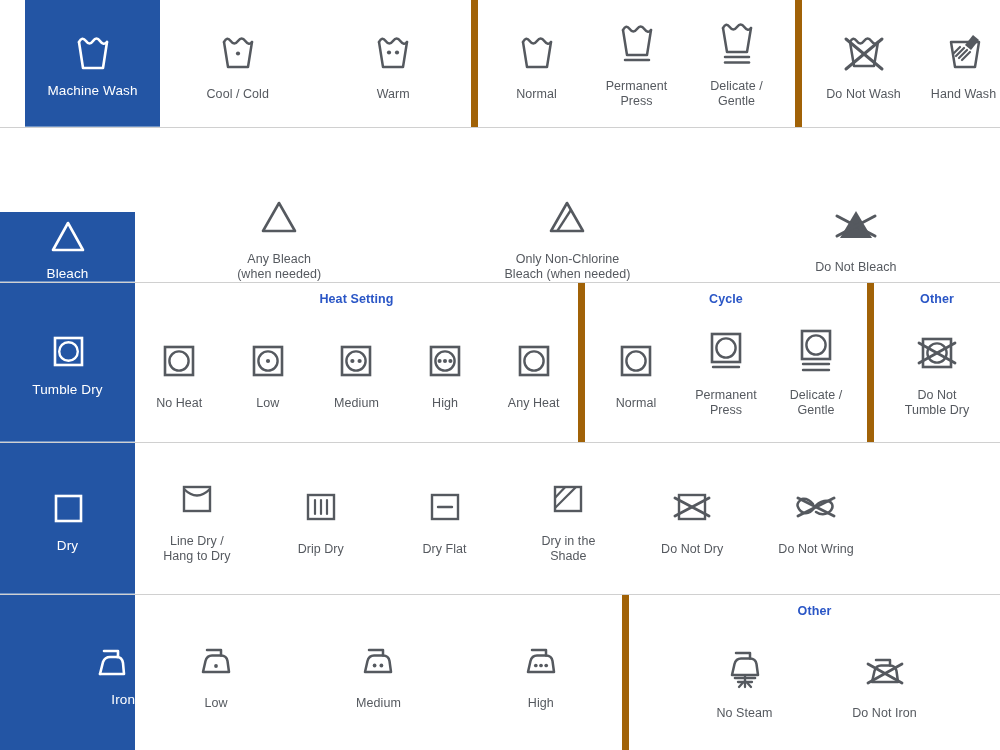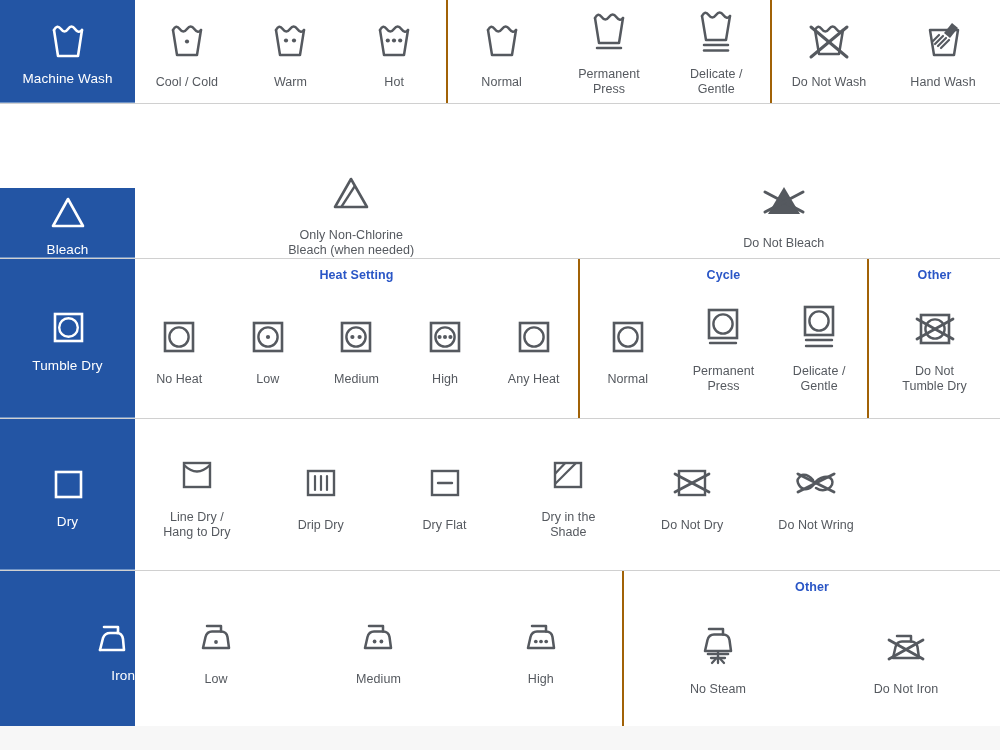--- a/index.html
+++ b/index.html
@@ -16,21 +16,21 @@
     background:#f7f7f7;
   }
   .row{
     display:flex;
     position:relative;
     background:#ffffff;
     border-bottom:1px solid #d0d0d0;
     box-sizing:border-box;
   }
   .row:last-child{border-bottom:none;}
-  .row.r1{height:104px;}
+  .row.r1{height:128px;padding-left:25px;}
   .row.r2{height:155px;align-items:flex-end;}
   .row.r3{height:160px;}
   .row.r4{height:152px;}
   .row.r5{height:155px;}
 
   
   .cat{
     width:135px;min-width:135px;
     background:#2355a4;
     color:#ffffff;
@@ -54,21 +54,21 @@
     position:relative;
     display:flex;
     box-sizing:border-box;
   }
   .group{
     position:relative;
     display:flex;
     flex-direction:column;
     box-sizing:border-box;
   }
-  .group + .group{border-left:2px solid #a16207;}
+  .group + .group{border-left:7px solid #a16207;align-items:center;}
   .grp-title{
     text-align:center;
     color:#2a56c6;
     font-size:12.5px;
     font-weight:bold;
     padding-top:9px;
     height:20px;
     box-sizing:border-box;
     letter-spacing:.1px;
   }
@@ -137,34 +137,20 @@
                   <g fill="none" stroke="#55595f" stroke-width="2.5" stroke-linejoin="round" stroke-linecap="round">
                     <path d="M9 11 L13 36 L33 36 L37 11"></path>
                     <path d="M9 11 Q12 5 15.7 10 Q19.3 15 23 10 Q26.7 5 30.3 10 Q34 15 37 11"></path>
                   </g>
                   <circle cx="19" cy="21.5" r="2.1" fill="#55595f"></circle>
                   <circle cx="27" cy="21.5" r="2.1" fill="#55595f"></circle>
                 </svg>
             </div>
             <div class="cap">Warm</div>
           </div>
-          <div class="item">
-            <div class="glyph">
-              <svg width="46" height="42" viewBox="0 0 46 42">
-                  <g fill="none" stroke="#55595f" stroke-width="2.5" stroke-linejoin="round" stroke-linecap="round">
-                    <path d="M9 11 L13 36 L33 36 L37 11"></path>
-                    <path d="M9 11 Q12 5 15.7 10 Q19.3 15 23 10 Q26.7 5 30.3 10 Q34 15 37 11"></path>
-                  </g>
-                  <circle cx="16.8" cy="21.5" r="2.1" fill="#55595f"></circle>
-                  <circle cx="23" cy="21.5" r="2.1" fill="#55595f"></circle>
-                  <circle cx="29.2" cy="21.5" r="2.1" fill="#55595f"></circle>
-                </svg>
-            </div>
-            <div class="cap">Hot</div>
-          </div>
         </div>
       </div>
 
       <div class="group" style="width:324px">
         <div class="items">
           <div class="item">
             <div class="glyph">
               <svg width="46" height="42" viewBox="0 0 46 42">
                   <g fill="none" stroke="#55595f" stroke-width="2.5" stroke-linejoin="round" stroke-linecap="round">
                     <path d="M9 11 L13 36 L33 36 L37 11"></path>
@@ -249,20 +235,29 @@
       <div class="ic">
         <svg width="46" height="40" viewBox="0 0 46 40">
             <path d="M23 7 L38 34 L8 34 Z" fill="none" stroke="#ffffff" stroke-width="2.6" stroke-linejoin="round"></path>
           </svg>
       </div>
       <div class="lbl">Bleach</div>
     </div>
     <div class="content">
       <div class="group" style="width:865px">
         <div class="items">
+          <div class="item wide">
+            <div class="glyph">
+              <svg width="50" height="44" viewBox="0 0 50 44">
+                  <path d="M25 8 L41 36 L9 36 Z" fill="none" stroke="#55595f" stroke-width="2.6" stroke-linejoin="round"></path>
+                </svg>
+            </div>
+            <div class="cap">Any Bleach
+(when needed)</div>
+          </div>
           <div class="item wide">
             <div class="glyph">
               <svg width="50" height="44" viewBox="0 0 50 44">
                   <defs>
                     <clipPath id="triclip">
                       <path d="M25 8 L41 36 L9 36 Z"></path>
                     </clipPath>
                   </defs>
                   <g clip-path="url(#triclip)" stroke="#55595f" stroke-width="2.4">
                     <path d="M4 38 L26 4"></path>

